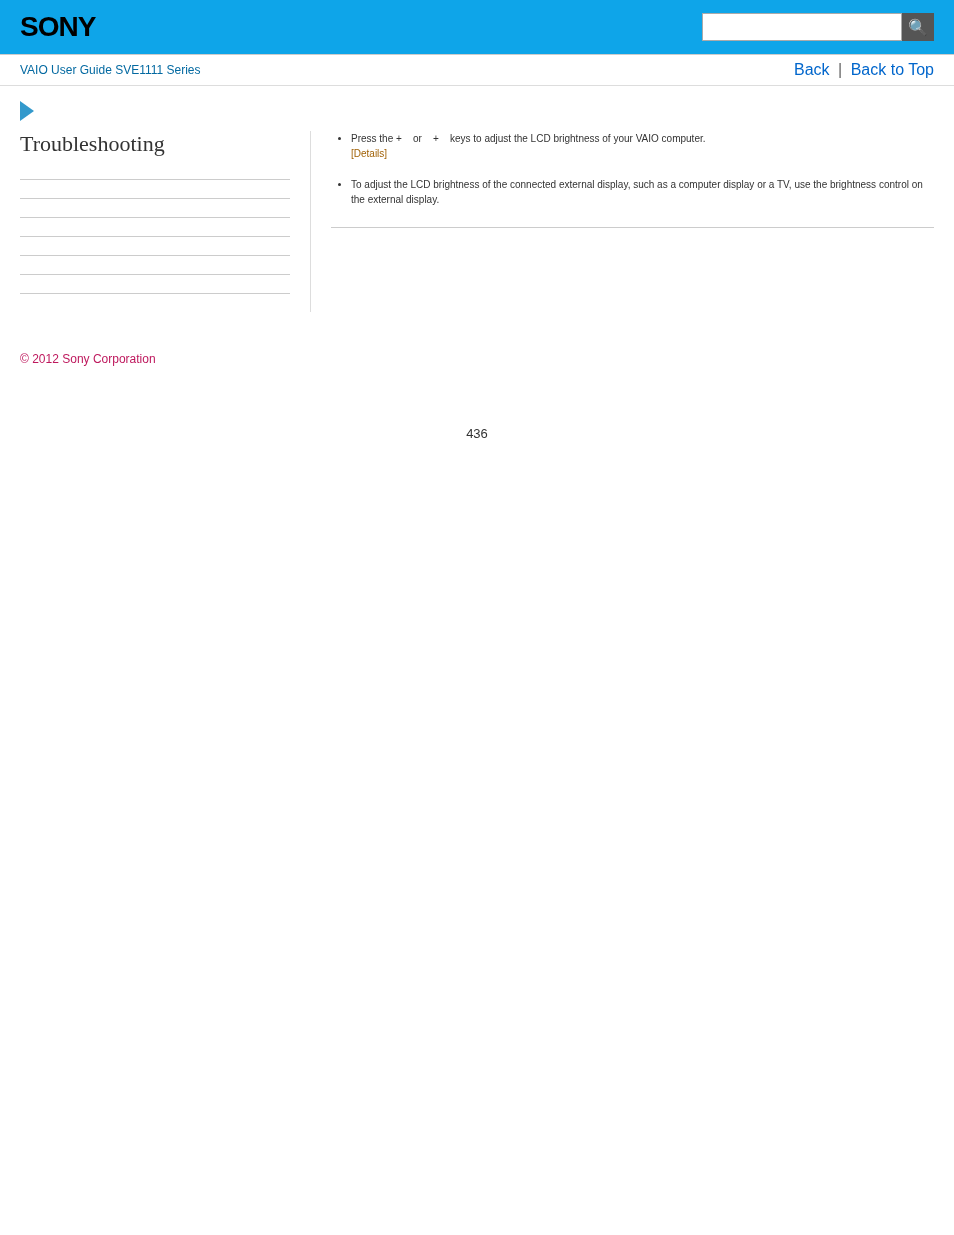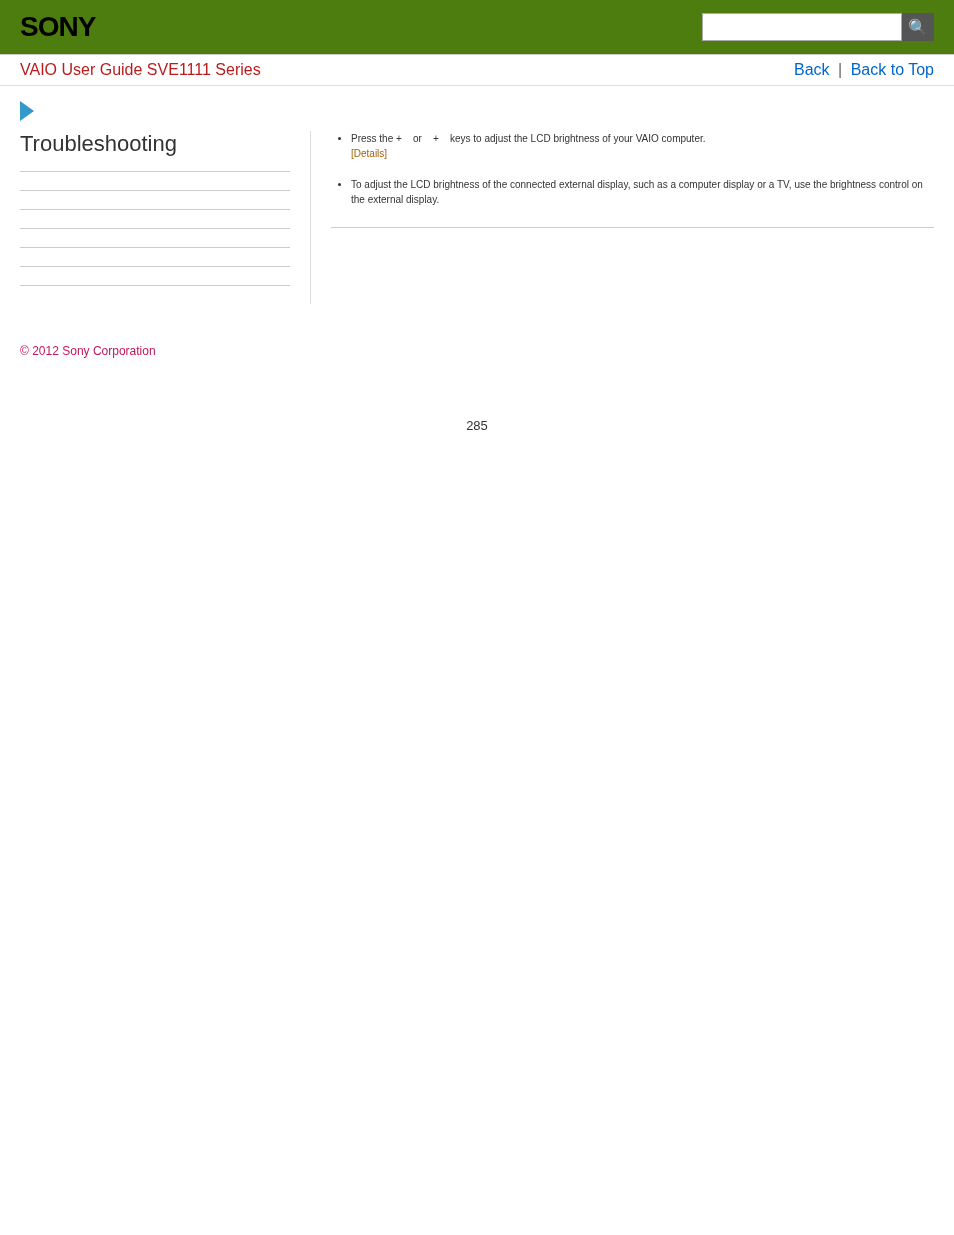--- a/index.html
+++ b/index.html
@@ -12,21 +12,21 @@
       font-family: Arial, Helvetica, sans-serif;
       font-size: 13px;
       color: #333;
       background: #fff;
       width: 954px;
       min-height: 1235px;
     }
 
     
     .header {
-      background: #4d7c0f;
+      background: #0ea5e9;
       padding: 10px 20px;
       display: flex;
       align-items: center;
       justify-content: space-between;
       height: 55px;
       border-bottom: 1px solid #ccc;
     }
 
     .sony-logo {
       font-size: 28px;
@@ -66,22 +66,22 @@
     
     .nav-bar {
       display: flex;
       justify-content: space-between;
       align-items: center;
       padding: 6px 20px;
       border-bottom: 1px solid #ddd;
     }
 
     .nav-left {
-      font-size: 16px;
-      color: #b91c1c;
+      font-size: 12px;
+      color: #0369a1;
     }
 
     .nav-right {
       font-size: 16px;
     }
 
     .nav-right a, .nav-link {
       color: #0066cc;
       text-decoration: none;
       cursor: pointer;
@@ -118,22 +118,23 @@
       width: 290px;
       flex-shrink: 0;
       padding-right: 20px;
     }
 
     .sidebar-title {
       font-size: 22px;
       font-weight: normal;
       color: #333;
       margin-bottom: 6px;
-      padding-bottom: 14px;
+      padding-bottom: 22px;
       border-bottom: 1px solid #ccc;
+      font-family: Liberation Serif, serif;
     }
 
     .sidebar-divider {
       border: none;
       border-top: 1px solid #ccc;
       margin: 18px 0;
     }
 
     
     .content {
@@ -235,13 +236,13 @@
         <a class="content-link">[Details]</a>
       </li>
       <li>To adjust the LCD brightness of the connected external display, such as a computer display or a TV, use the brightness control on the external display.</li>
     </ul>
     <hr class="content-divider">
   </div>
 </div>
 
 <div class="footer-copyright">© 2012 Sony Corporation</div>
 
-<div class="page-number">285</div>
+<div class="page-number">436</div>
 
 </body></html>

